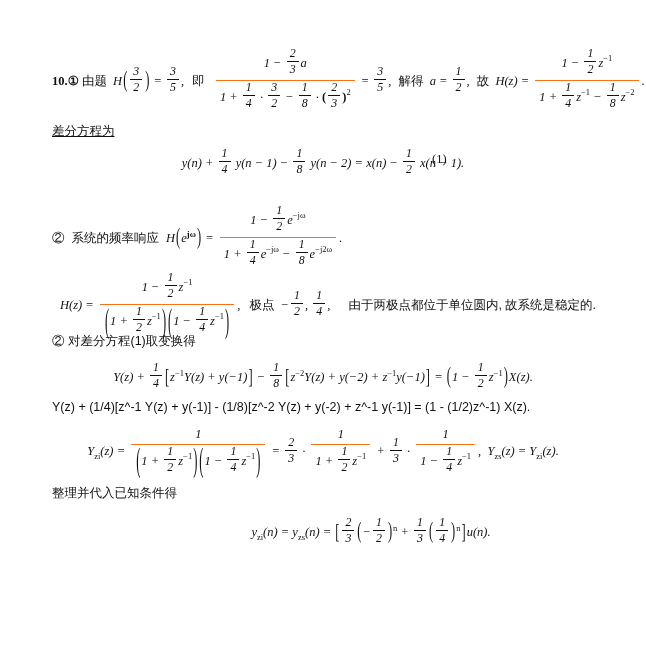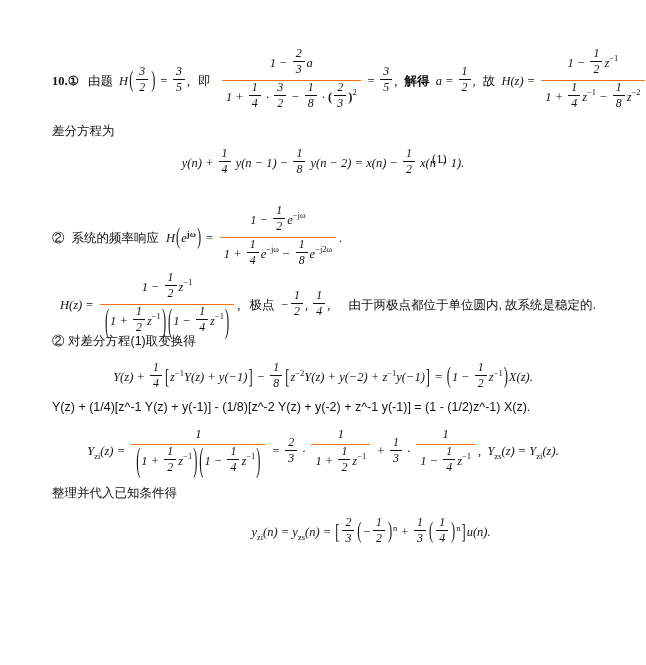--- a/index.html
+++ b/index.html
@@ -121,31 +121,31 @@
     font-family: "Liberation Sans", sans-serif;
   }
 </style>
 </head>
 <body>
 
 <div class="page">
 
   <div class="line" style="left:52px; top:48px;">
     <span class="math up">10.①</span>
-    <span class="cjk" style="margin-left:6px;">由题</span>
+    <span class="cjk" style="">由题</span>
     <span class="math" style="margin-left:3px;">H<span class="paren">(</span><span class="frac"><span class="num">3</span><span class="den">2</span></span><span class="paren">)</span> = <span class="frac"><span class="num">3</span><span class="den">5</span></span>,</span>
     <span class="cjk" style="margin-left:5px;">即</span>
     <span class="math" style="margin-left:5px;"><span class="bigfrac"><span class="num">1 − <span class="frac"><span class="num">2</span><span class="den">3</span></span>a</span><span class="den">1 + <span class="frac"><span class="num">1</span><span class="den">4</span></span> · <span class="frac"><span class="num">3</span><span class="den">2</span></span> − <span class="frac"><span class="num">1</span><span class="den">8</span></span> · <span class="up">(</span><span class="frac"><span class="num">2</span><span class="den">3</span></span><span class="up">)</span><sup>2</sup></span></span> = <span class="frac"><span class="num">3</span><span class="den">5</span></span>,</span>
-    <span class="cjk" style="margin-left:4px;font-weight:bold;">解得</span>
+    <span class="cjk" style="margin-left:4px;">解得</span>
     <span class="math" style="margin-left:3px;">a = <span class="frac"><span class="num">1</span><span class="den">2</span></span>,</span>
     <span class="cjk" style="margin-left:4px;">故</span>
     <span class="math" style="margin-left:3px;">H(z) = <span class="bigfrac"><span class="num">1 − <span class="frac"><span class="num">1</span><span class="den">2</span></span>z<sup>−1</sup></span><span class="den">1 + <span class="frac"><span class="num">1</span><span class="den">4</span></span>z<sup>−1</sup> − <span class="frac"><span class="num">1</span><span class="den">8</span></span>z<sup>−2</sup></span></span>.</span>
   </div>
 
-  <div class="line cjk" style="left:52px; top:124px;">差分方程为</div>
+  <div class="line cjk" style="left:52px; top:124px;text-decoration:underline;">差分方程为</div>
 
   <div class="center-block" style="top:148px;">
     <span class="math">y(n) + <span class="frac"><span class="num">1</span><span class="den">4</span></span> y(n − 1) − <span class="frac"><span class="num">1</span><span class="den">8</span></span> y(n − 2) = x(n) − <span class="frac"><span class="num">1</span><span class="den">2</span></span> x(n − 1).</span>
   </div>
   <div class="eqno" style="left:432px; top:152px;">(1)</div>
 
   <div class="line" style="left:52px; top:205px;">
     <span class="cjk">②&nbsp; 系统的频率响应</span>
     <span class="math" style="margin-left:4px;">H<span class="paren">(</span>e<sup><span class="up">jω</span></sup><span class="paren">)</span> = <span class="bigfrac"><span class="num">1 − <span class="frac"><span class="num">1</span><span class="den">2</span></span>e<sup>−jω</sup></span><span class="den">1 + <span class="frac"><span class="num">1</span><span class="den">4</span></span>e<sup>−jω</sup> − <span class="frac"><span class="num">1</span><span class="den">8</span></span>e<sup>−j2ω</sup></span></span>.</span>
   </div>

